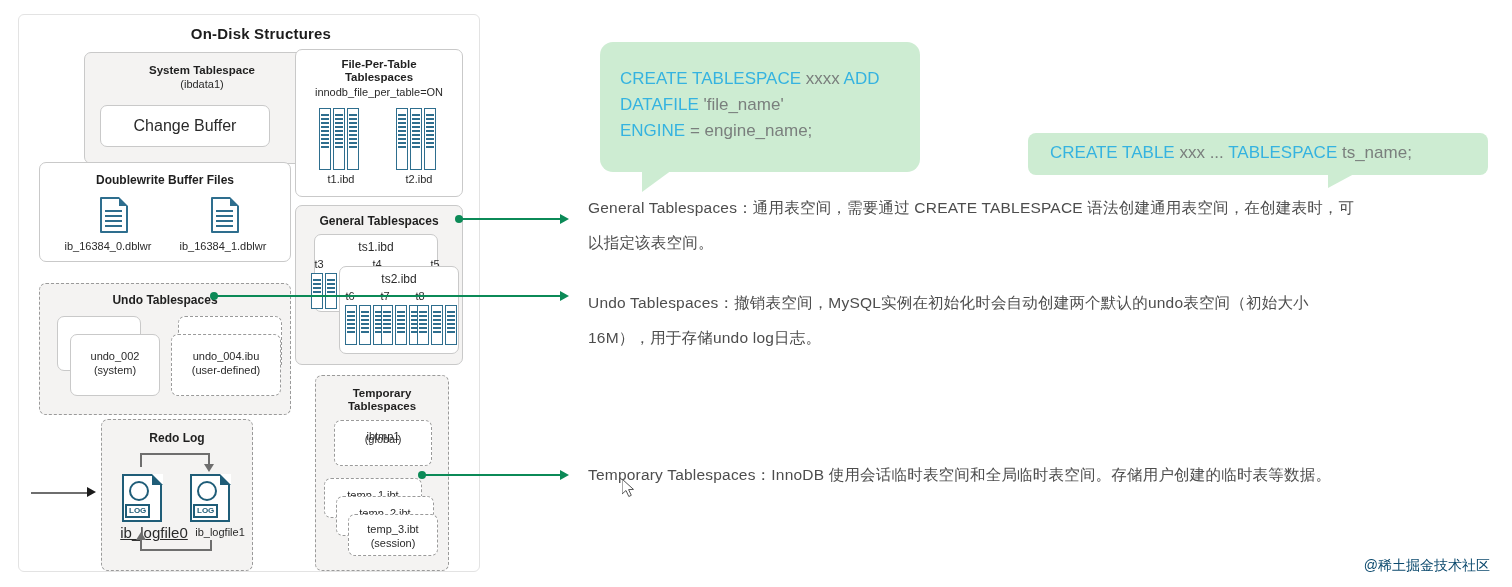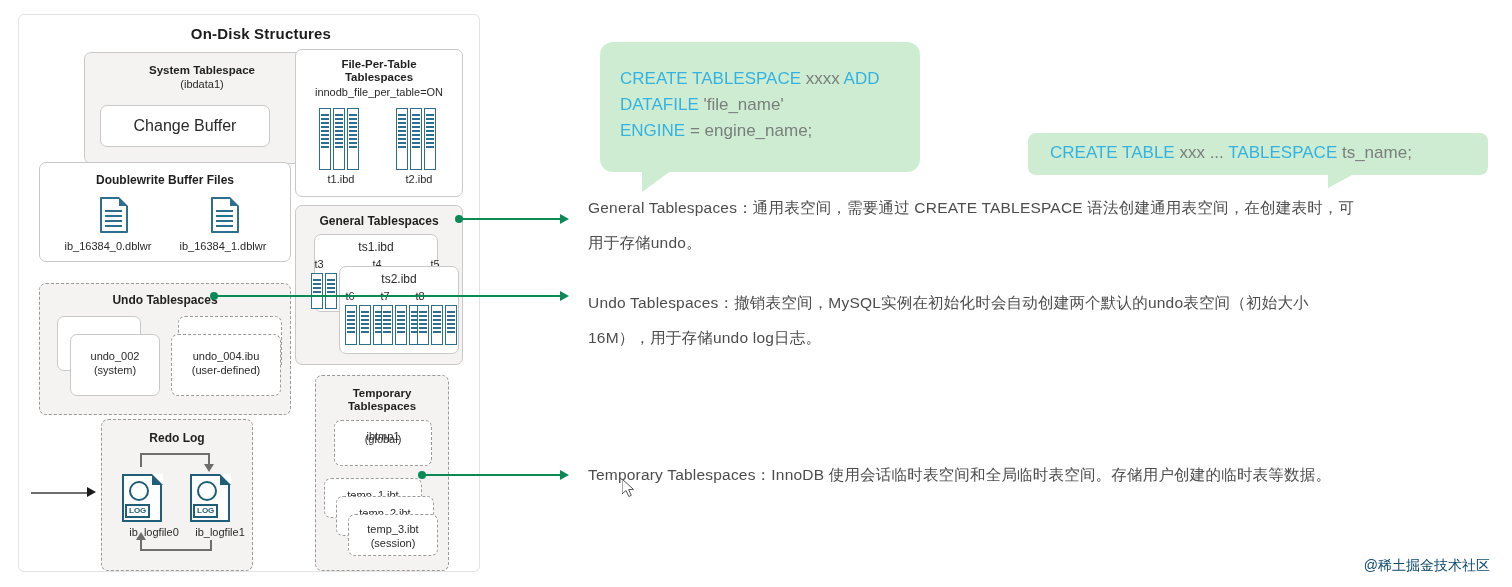--- a/index.html
+++ b/index.html
@@ -381,21 +381,21 @@
       <div class="pg"></div>
         <div class="clk"></div>
         <div class="tag">LOG</div>
     </div>
     <div class="logdoc" style="left:88px;top:54px;">
       <div class="pg"></div>
         <div class="clk"></div>
         <div class="tag">LOG</div>
     </div>
 
-    <div class="lbl" style="left:-8px;top:106px;width:120px;font-size:11px;">ib_logfile0</div>
+    <div class="lbl" style="left:-8px;top:106px;width:120px;font-size:15px;text-decoration:underline;">ib_logfile0</div>
     <div class="lbl" style="left:58px;top:106px;width:120px;font-size:11px;">ib_logfile1</div>
 
     <div class="arrowline" style="left:38px;top:129px;width:72px;height:2px;"></div>
     <div class="arrowline" style="left:108px;top:120px;width:2px;height:11px;"></div>
     <div class="arrowline" style="left:38px;top:120px;width:2px;height:11px;"></div>
     <div style="position:absolute;left:34px;top:112px;width:0;height:0;border-style:solid;border-width:0 5px 8px 5px;border-color:transparent transparent #6e6e6e transparent;"></div>
   </div>
 
   <div class="arrowline" style="left:12px;top:477px;width:58px;height:2px;"></div>
   <div style="position:absolute;left:68px;top:472px;width:0;height:0;border-style:solid;border-width:5px 0 5px 9px;border-color:transparent transparent transparent #1b1b1b;"></div>
@@ -428,21 +428,21 @@
 
 <div class="callout" style="left:1028px;top:133px;width:460px;height:42px;border-radius:8px;">
   <div class="sql" style="position:absolute;left:22px;top:7px;">
     <span class="kw">CREATE  TABLE</span><span>  xxx ... </span><span class="kw">TABLESPACE</span><span>  ts_name;</span>
   </div>
   <div class="tail" style="left:300px;top:41px;border-width:14px 26px 0 0;border-color:#cdecd2 transparent transparent transparent;"></div>
 </div>
 
 <div class="para" style="left:588px;top:190px;width:900px;">
   <div>General Tablespaces：通用表空间，需要通过 CREATE  TABLESPACE 语法创建通用表空间，在创建表时，可</div>
-  <div>用于存储undo。</div>
+  <div>以指定该表空间。</div>
 </div>
 
 <div class="para" style="left:588px;top:285px;width:900px;">
   <div>Undo Tablespaces：撤销表空间，MySQL实例在初始化时会自动创建两个默认的undo表空间（初始大小</div>
   <div>16M），用于存储undo log日志。</div>
 </div>
 
 <div class="para" style="left:588px;top:457px;width:900px;">
   <div>Temporary Tablespaces：InnoDB 使用会话临时表空间和全局临时表空间。存储用户创建的临时表等数据。</div>
 </div>

